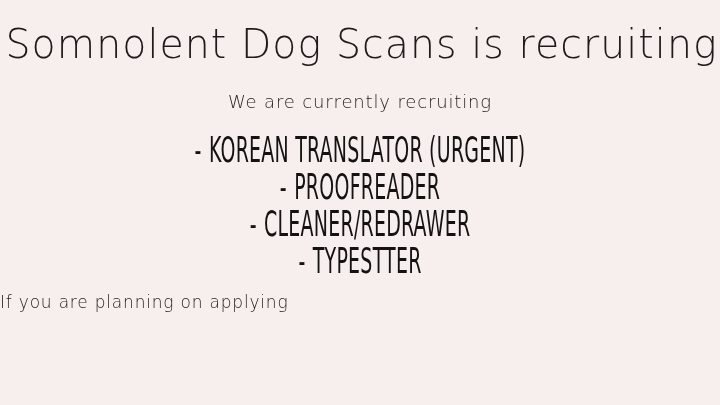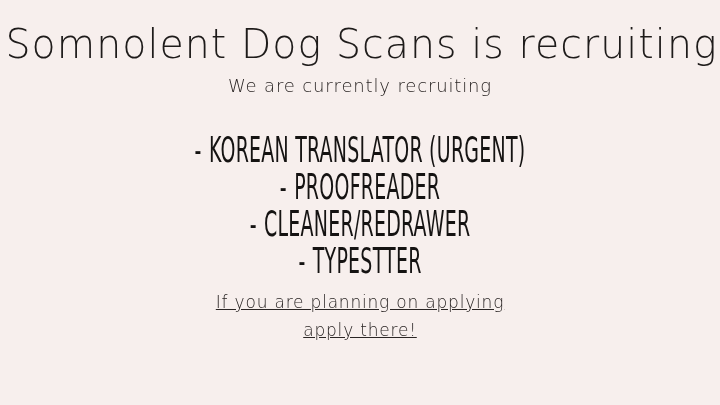--- a/index.html
+++ b/index.html
@@ -56,20 +56,21 @@
     font-size: 18px;
     line-height: 27px;
     font-weight: 300;
     letter-spacing: 0.85px;
     color: #2a2524;
   }
 
   .poster-subtitle .sub-line {
     display: block;
     white-space: nowrap;
+    margin-top: 16px;
   }
 
   
   .positions {
     position: absolute;
     top: 131px;
     left: 0;
     width: 720px;
     text-align: center;
     font-family: "DejaVu Sans Condensed", "DejaVu Sans", sans-serif;
@@ -90,28 +91,27 @@
   .position-line .dash {
     letter-spacing: 2px;
   }
 
   
   .poster-footer {
     position: absolute;
     top: 288px;
     left: 0;
     width: 720px;
-    text-align: center;
+    text-align: left;
     font-family: "DejaVu Sans", sans-serif;
     font-size: 17px;
     line-height: 28px;
     font-weight: 300;
     letter-spacing: 0.8px;
     color: #2a2524;
-    text-decoration: underline;
   }
 
   .poster-footer .foot-line {
     display: block;
     white-space: nowrap;
   }
 </style>
 </head>
 <body style="background: rgb(247, 239, 237);">
 
@@ -137,16 +137,15 @@
       <span>CLEANER/REDRAWER</span>
     </span>
     <span class="position-line">
       <span class="dash">-</span>
       <span>TYPESTTER</span>
     </span>
   </div>
 
   <div class="poster-footer">
     <span class="foot-line">If you are planning on applying</span>
-    <span class="foot-line">apply there!</span>
   </div>
 
 </div>
 
 </body></html>

